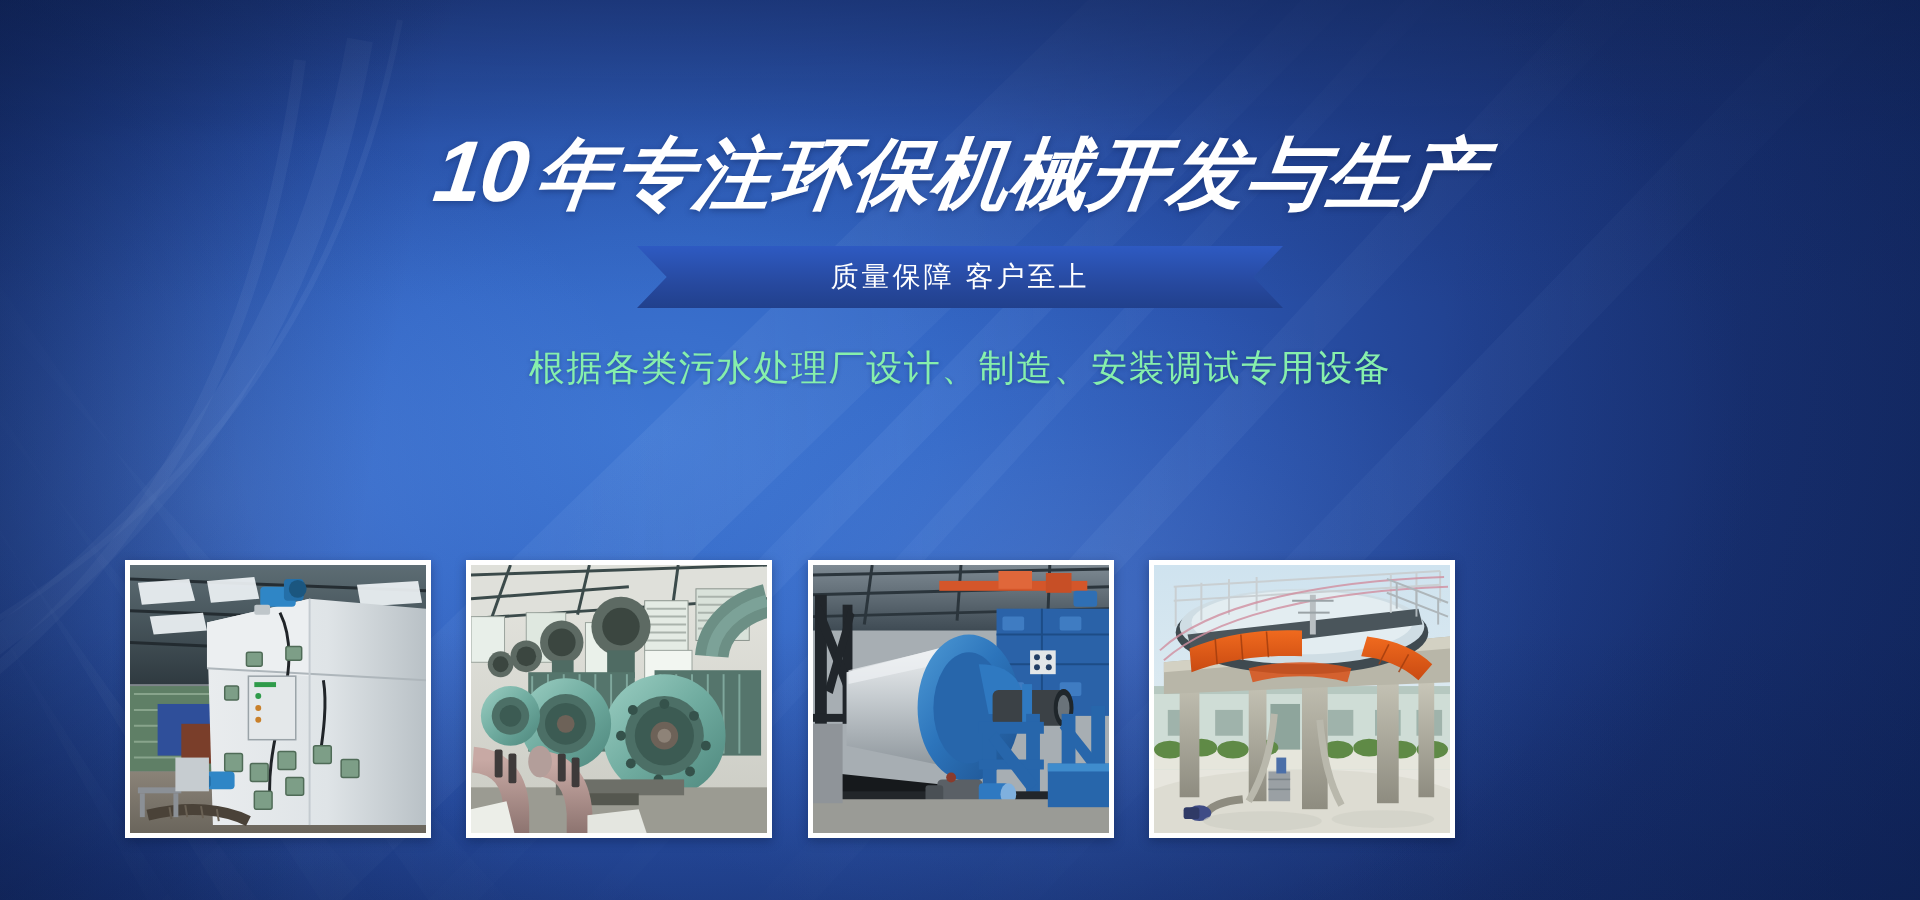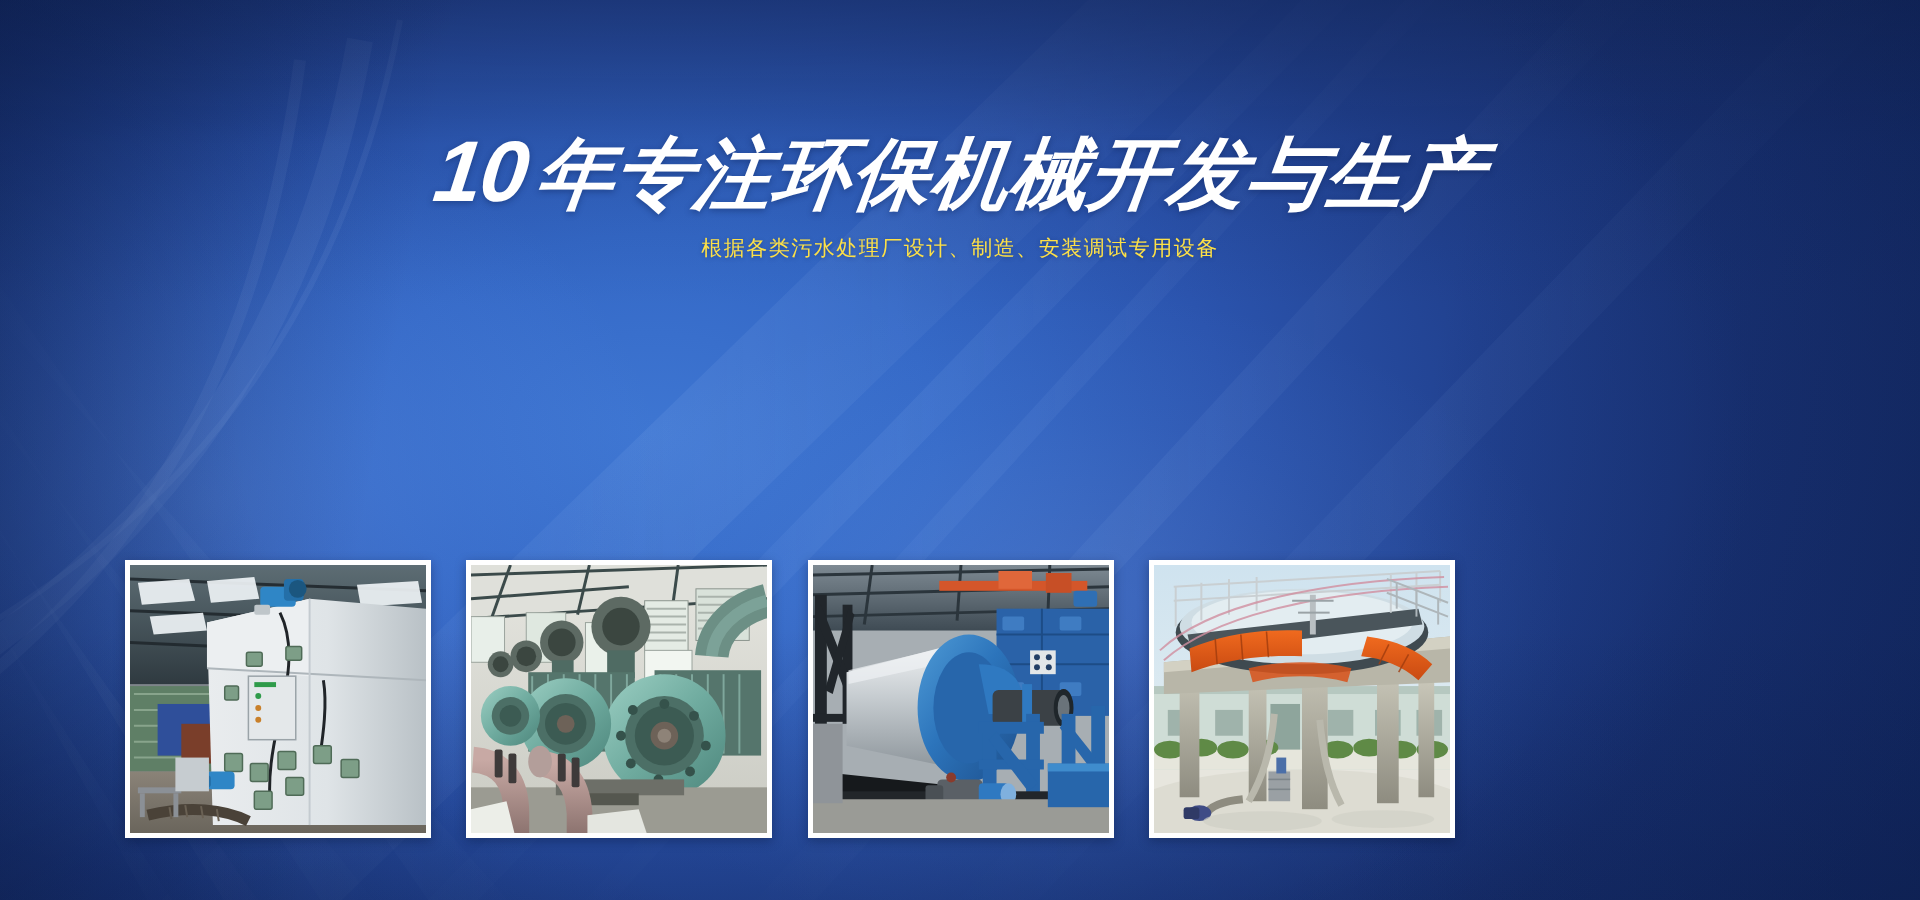--- a/index.html
+++ b/index.html
@@ -93,23 +93,23 @@
     position:relative;
     z-index:2;
     font-size:28px;
     color:#ffffff;
     letter-spacing:3px;
     font-weight:normal;
     white-space:nowrap;
   }
 
   .subtitle {
-    margin-top:20px;
-    font-size:21px;
-    color:#fde047;
+    margin-top:36px;
+    font-size:36px;
+    color:#86efac;
     letter-spacing:1.5px;
     white-space:nowrap;
     text-shadow:0 1px 4px rgba(10,30,80,0.35);
   }
 
   
   .photos {
     position:absolute;
     left:125px;
     top:560px;
@@ -188,20 +188,24 @@
   <div class="bg-topdark"></div>
   <div class="bg-rightdark"></div>
   <div class="bg-vignette"></div>
 
   <div class="content">
 
     <div class="headline">
       <span class="num">10</span><span>年专注环保机械开发与生产</span>
     </div>
 
+    <div class="ribbon-wrap">
+      <div class="ribbon-mask"></div>
+      <span class="ribbon-text">质量保障 客户至上</span>
+    </div>
 
     <div class="subtitle">根据各类污水处理厂设计、制造、安装调试专用设备</div>
   </div>
 
   <div class="photos">
 
     <div class="photo">
       <div class="photo-inner">
         <svg viewBox="0 0 300 270" preserveAspectRatio="none">
           <defs>

